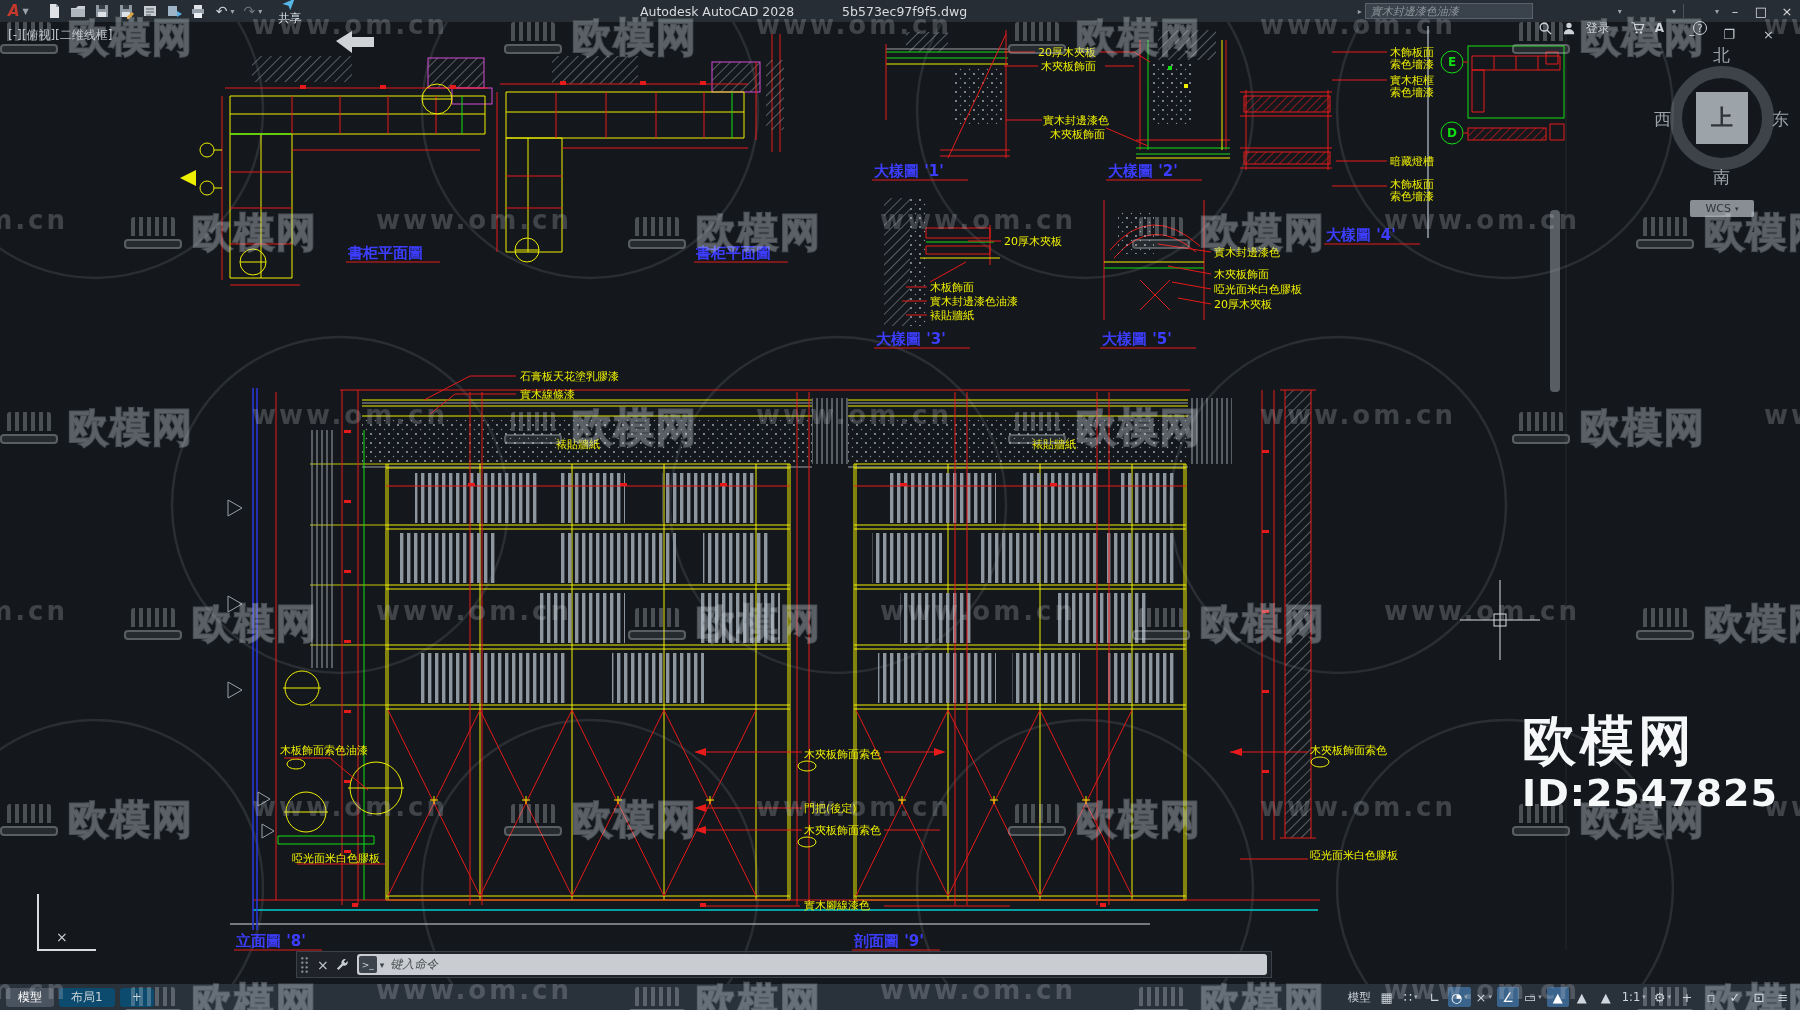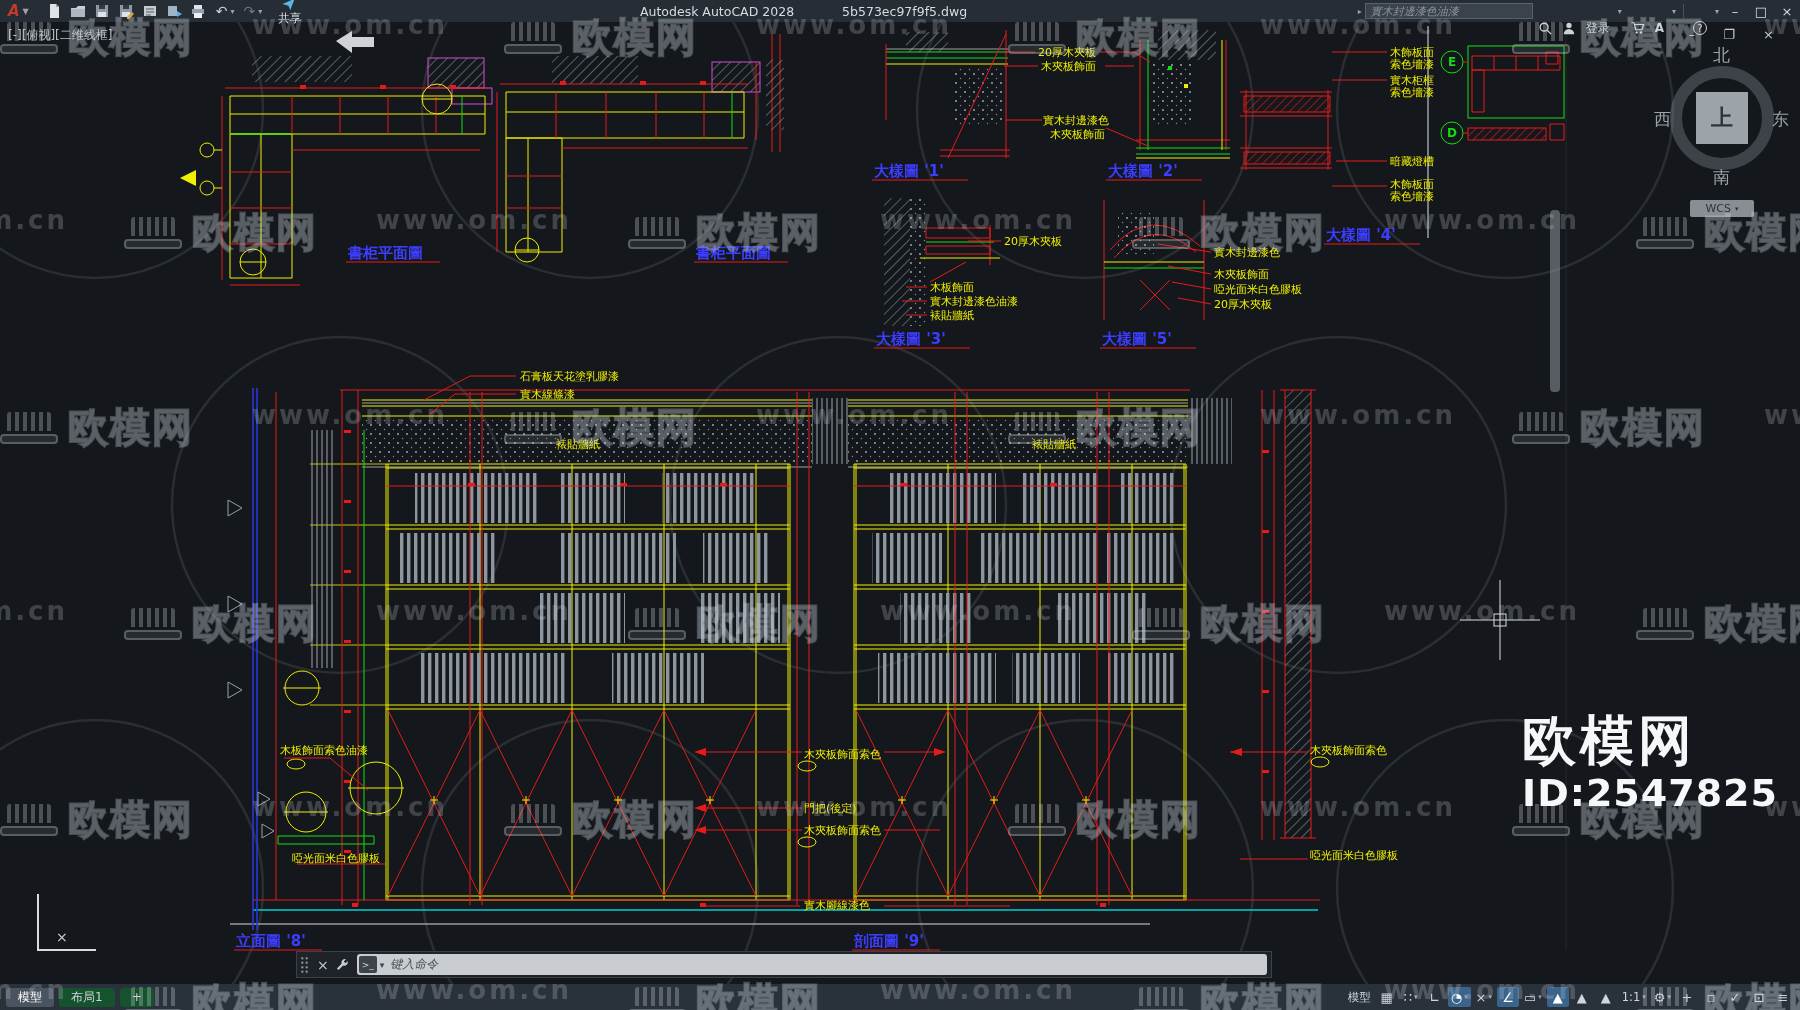--- a/index.html
+++ b/index.html
@@ -69,21 +69,21 @@
   .cmd-input{flex:1;height:21px;background:#c9cdd1;border-radius:3px;display:flex;align-items:center;margin-right:4px;}
   .cmd-prompt{width:18px;height:17px;background:#3c434b;color:#cfd5da;font-size:9px;margin-left:2px;
     display:flex;align-items:center;justify-content:center;border-radius:2px;}
   .cmd-dd{color:#3c434b;font-size:9px;margin:0 6px 0 3px;}
   .cmd-text{color:#4a4f54;font-size:12px;font-style:italic;}
 
   
   .statusbar{position:absolute;left:0;top:984px;width:1800px;height:26px;background:#29313b;z-index:21;
     display:flex;align-items:center;justify-content:space-between;}
   .tabs{display:flex;align-items:center;margin-left:6px;gap:5px;}
-  .tab{height:19px;padding:0 12px;border-radius:3px;background:#14532d;color:#cdd4da;font-size:12px;
+  .tab{height:19px;padding:0 12px;border-radius:3px;background:#0c4a6e;color:#cdd4da;font-size:12px;
     display:flex;align-items:center;}
   .tab.active{background:#4a5460;color:#fff;}
   .status-right{display:flex;align-items:center;margin-right:6px;gap:2px;}
   .sbi{height:20px;min-width:22px;padding:0 3px;display:flex;align-items:center;justify-content:center;
     color:#cfd6dd;font-size:13px;border-radius:2px;}
   .sbi.active{background:#3a648c;color:#fff;}
   .sbi .lab{font-size:11.5px;}
   .sbi .dd{font-size:7px;color:#9aa2ab;margin-left:2px;}
 
   

